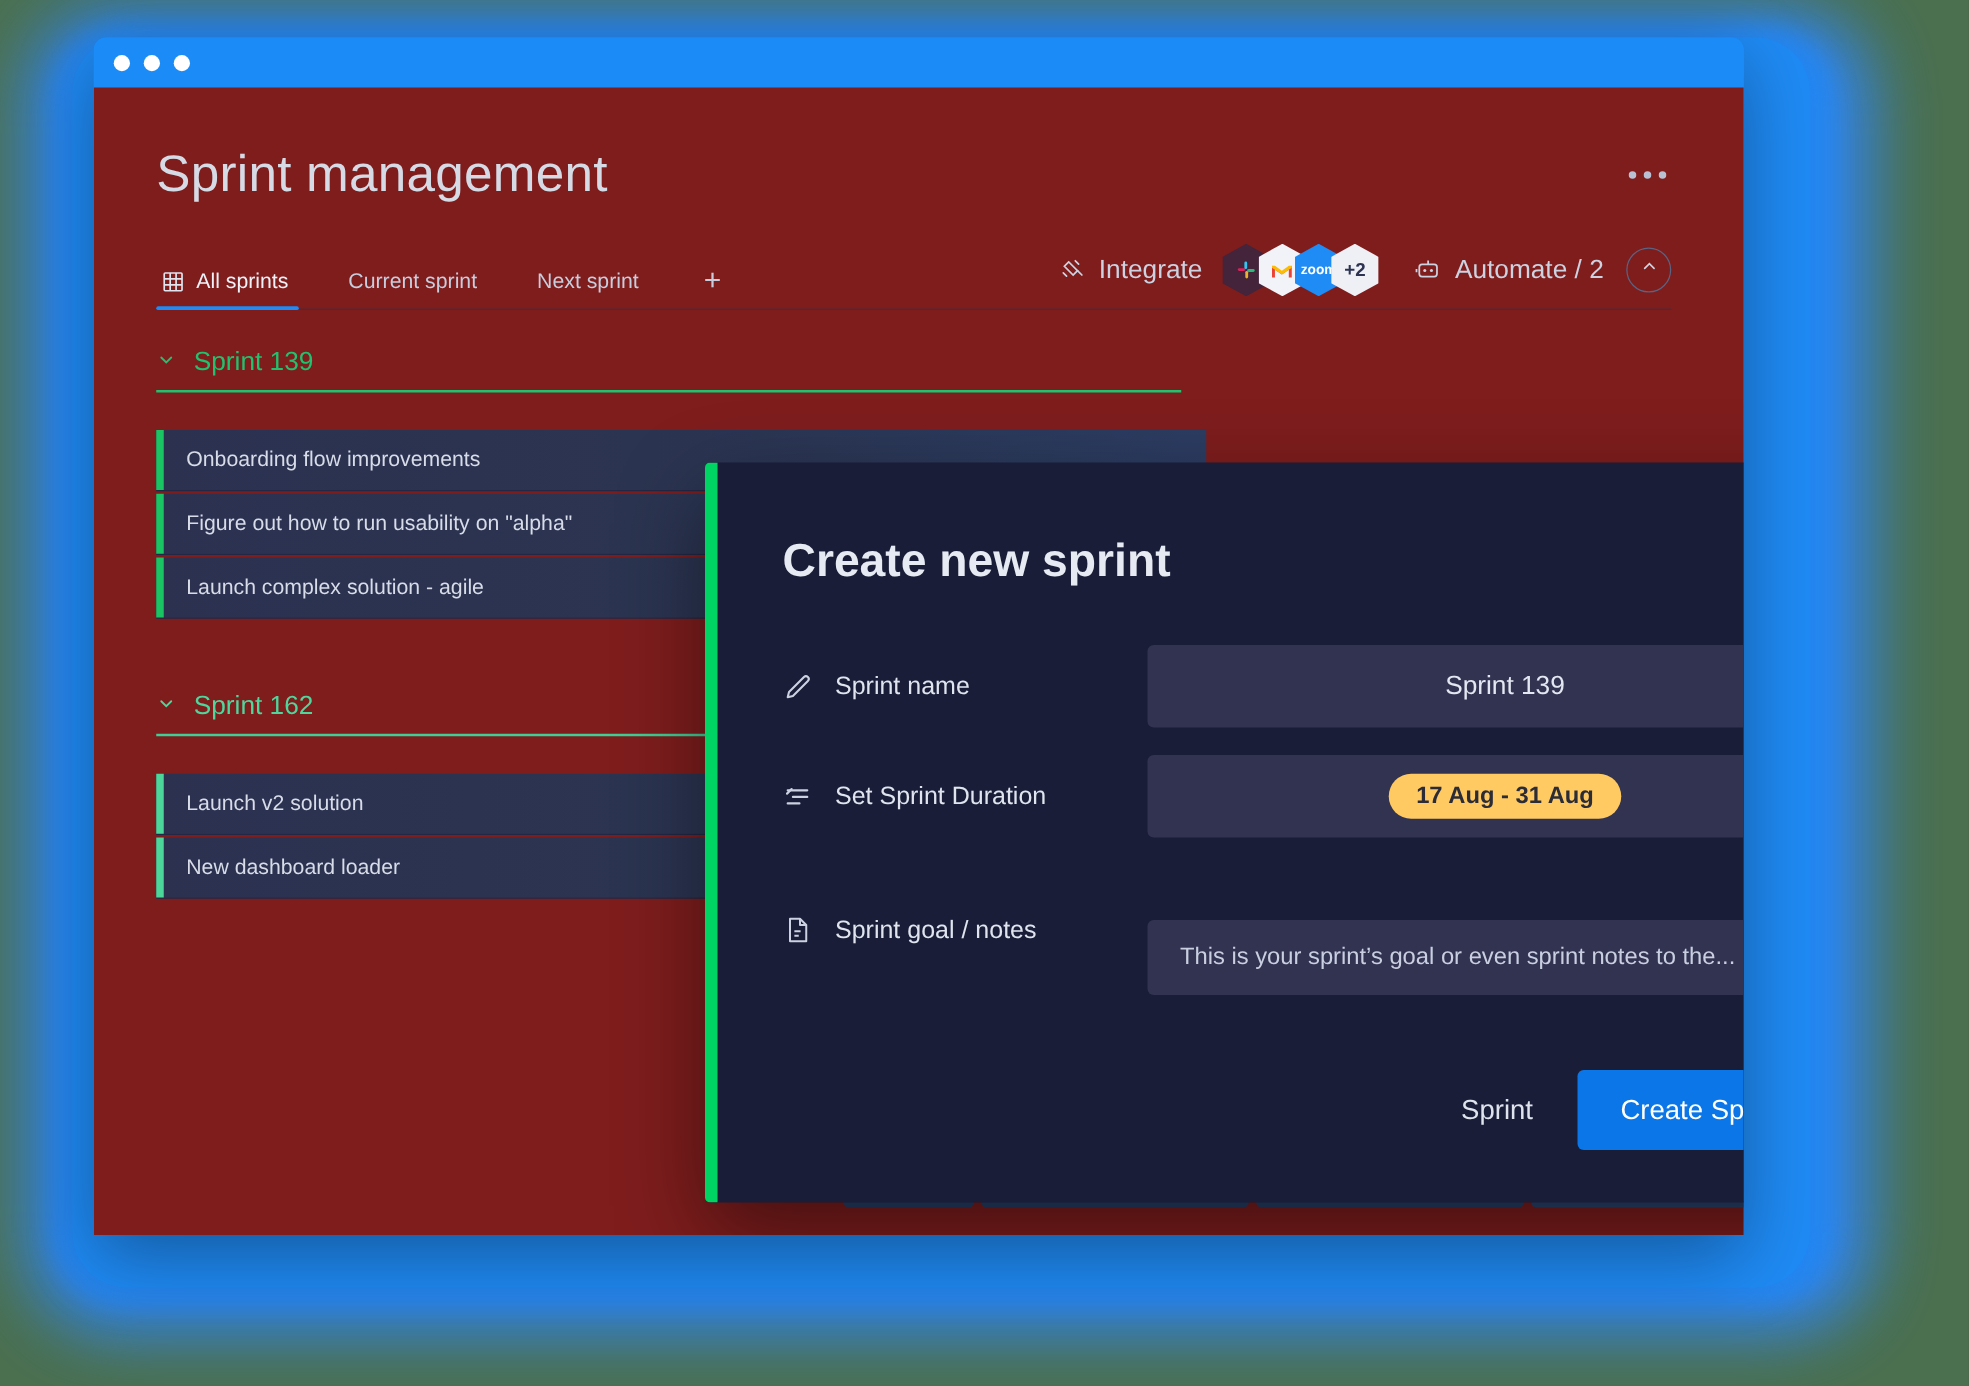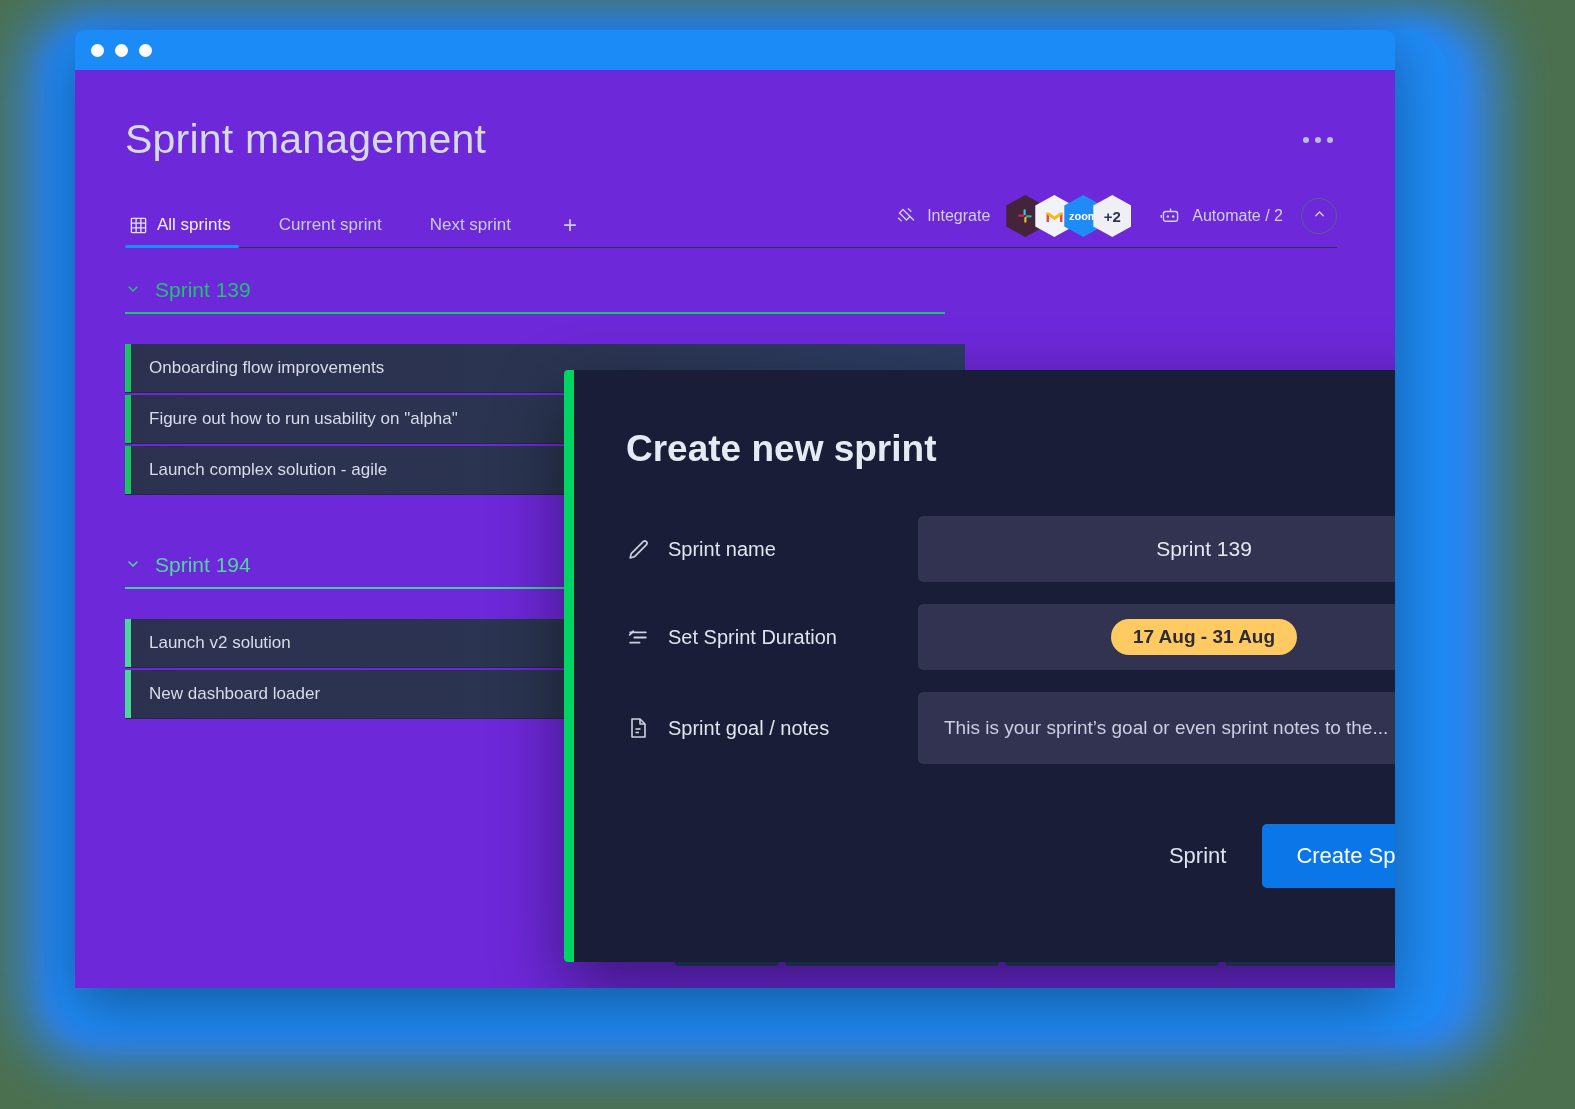--- a/index.html
+++ b/index.html
@@ -60,21 +60,21 @@
   }
   .dot {
     width: 13px; height: 13px;
     border-radius: 50%;
     background: #ffffff;
   }
 
   .app {
     position: relative;
     height: 918px;
-    background: #6d28d9;
+    background: #7f1d1d;
     overflow: hidden;
   }
 
   
   .app-header {
     display: flex;
     align-items: center;
     justify-content: space-between;
     padding: 46px 58px 0 50px;
   }
@@ -128,21 +128,21 @@
     padding: 0 10px 10px 26px;
     cursor: pointer; line-height: 1;
   }
 
   .tools-right {
     display: flex; align-items: center; gap: 12px;
     padding-bottom: 10px;
   }
   .tool {
     display: flex; align-items: center; gap: 10px;
-    font-size: 16px; color: #ccd2e0;
+    font-size: 21px; color: #ccd2e0;
     cursor: pointer;
   }
   .ico { display: inline-flex; }
 
   .hexrow { display: flex; align-items: center; margin-left: 4px; }
   .hex {
     width: 38px; height: 42px;
     margin-left: -9px;
     display: flex; align-items: center; justify-content: center;
     clip-path: polygon(50% 0%, 100% 25%, 100% 75%, 50% 100%, 0% 75%, 0% 25%);
@@ -449,21 +449,21 @@
           </div>
         </div>
 
         <div class="group g138" style="margin-top:58px;">
           <div class="group-head">
             <span class="caret">
               <svg width="16" height="16" viewBox="0 0 24 24" fill="none" stroke="#4fd69c" stroke-width="2.2" stroke-linecap="round">
                 <polyline points="6,9 12,15 18,9"></polyline>
               </svg>
             </span>
-            <span>Sprint 194</span>
+            <span>Sprint 162</span>
           </div>
           <div class="group-rule"></div>
 
           <div class="row">
             <span class="bar"></span>
             <span class="txt">Launch v2 solution</span>
           </div>
           <div class="row">
             <span class="bar"></span>
             <span class="txt">New dashboard loader</span>
@@ -548,21 +548,21 @@
           <div class="field">
             <span class="field-icon">
               <svg width="24" height="24" viewBox="0 0 24 24" fill="none" stroke="#ccd2e2" stroke-width="1.6" stroke-linejoin="round">
                 <path d="M6 3h8l5 5v13H6z"></path>
                 <polyline points="14,3 14,8 19,8"></polyline>
                 <line x1="9.5" y1="13" x2="14.5" y2="13"></line>
                 <line x1="9.5" y1="16.5" x2="13" y2="16.5"></line>
               </svg>
             </span>
             <span class="field-label">Sprint goal / notes</span>
-            <div class="field-input left" style="height:72px;">
+            <div class="field-input left" style="height:60px;margin-top:44px;">
               <span class="inp-placeholder">This is your sprint’s goal or even sprint notes to the...</span>
             </div>
           </div>
         </div>
 
         <div class="modal-actions">
           <div class="btn-cancel">Sprint</div>
           <button class="btn-primary">Create Sprint</button>
         </div>
       </div>

